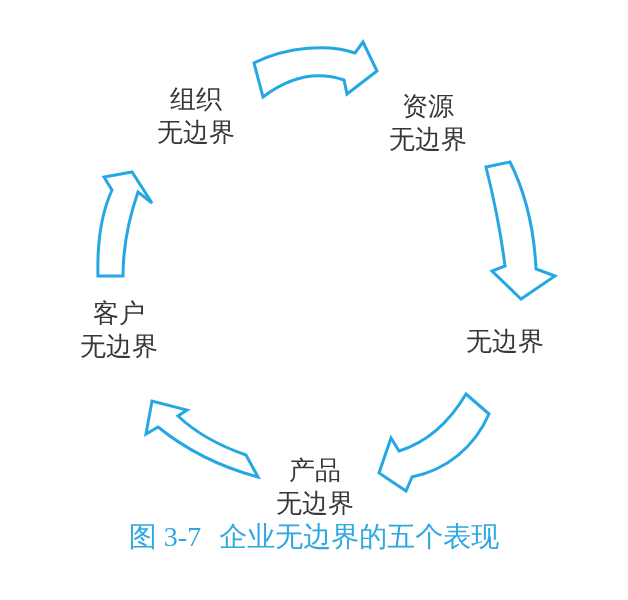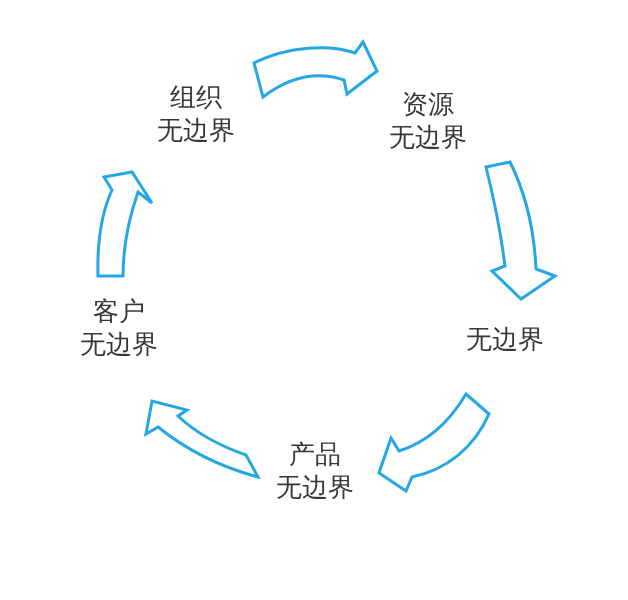--- a/index.html
+++ b/index.html
@@ -5,21 +5,21 @@
   html, body {
     margin: 0;
     padding: 0;
     background: #ffffff;
   }
   .canvas {
     position: relative;
     width: 628px;
     height: 600px;
     background: var(--background, #ffffff);
-    font-family: Liberation Mono, monospace;
+    font-family: Liberation Serif, serif;
     overflow: hidden;
   }
   .arrows {
     position: absolute;
     left: 0;
     top: 0;
     width: 628px;
     height: 600px;
     display: block;
   }
@@ -78,24 +78,27 @@
 
   <div class="node" style="left:428px; top:109px;margin-top:14px;">
     <div>资源</div>
     <div>无边界</div>
   </div>
 
   <div class="node" style="left:505px; top:341px;">
     <div>无边界</div>
   </div>
 
-  <div class="node" style="left:315px; top:473px;">
+  <div class="node" style="left:315px; top:487px;">
     <div>产品</div>
     <div>无边界</div>
   </div>
 
   <div class="node" style="left:119px; top:330px;">
     <div>客户</div>
     <div>无边界</div>
   </div>
 
+  <div class="caption">
+    <span class="num">图 3-7</span><span>企业无边界的五个表现</span>
+  </div>
 
 </div>
 
 </body></html>

